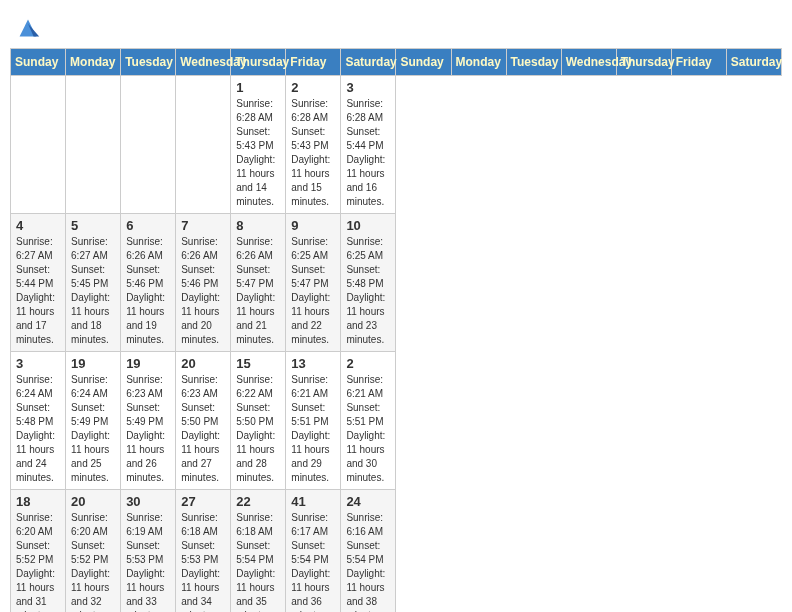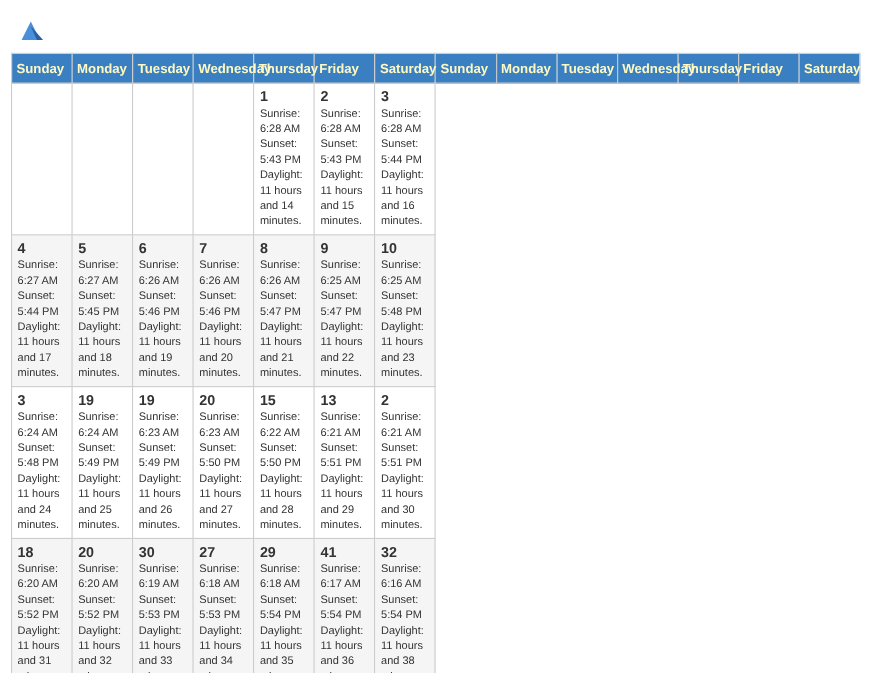--- a/index.html
+++ b/index.html
@@ -273,32 +273,32 @@
 Sunset: 5:53 PM
 Daylight: 11 hours and 33 minutes.</div>
         </td>
         <td>
           <span class="day-num">27</span>
           <div class="day-info" style="white-space: pre-line;">Sunrise: 6:18 AM
 Sunset: 5:53 PM
 Daylight: 11 hours and 34 minutes.</div>
         </td>
         <td>
-          <span class="day-num">29</span>
+          <span class="day-num">22</span>
           <div class="day-info" style="white-space: pre-line;">Sunrise: 6:18 AM
 Sunset: 5:54 PM
 Daylight: 11 hours and 35 minutes.</div>
         </td>
         <td>
           <span class="day-num">41</span>
           <div class="day-info" style="white-space: pre-line;">Sunrise: 6:17 AM
 Sunset: 5:54 PM
 Daylight: 11 hours and 36 minutes.</div>
         </td>
         <td>
-          <span class="day-num">32</span>
+          <span class="day-num">24</span>
           <div class="day-info" style="white-space: pre-line;">Sunrise: 6:16 AM
 Sunset: 5:54 PM
 Daylight: 11 hours and 38 minutes.</div>
         </td>
       </tr>
     </tbody>
 </table>
 
 </body></html>

